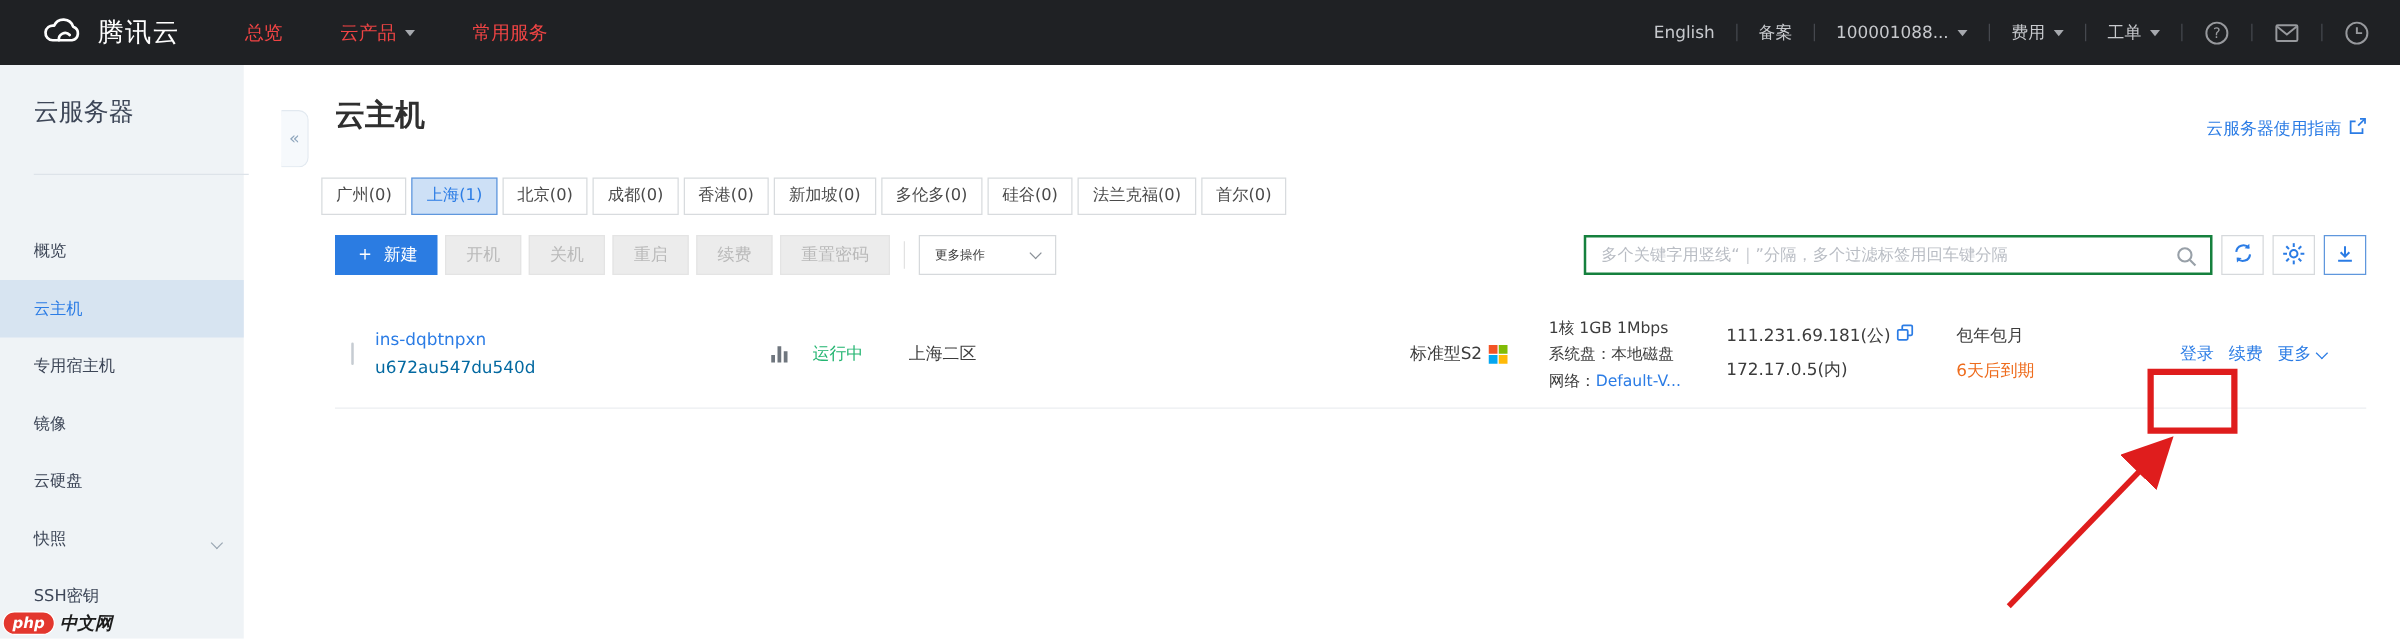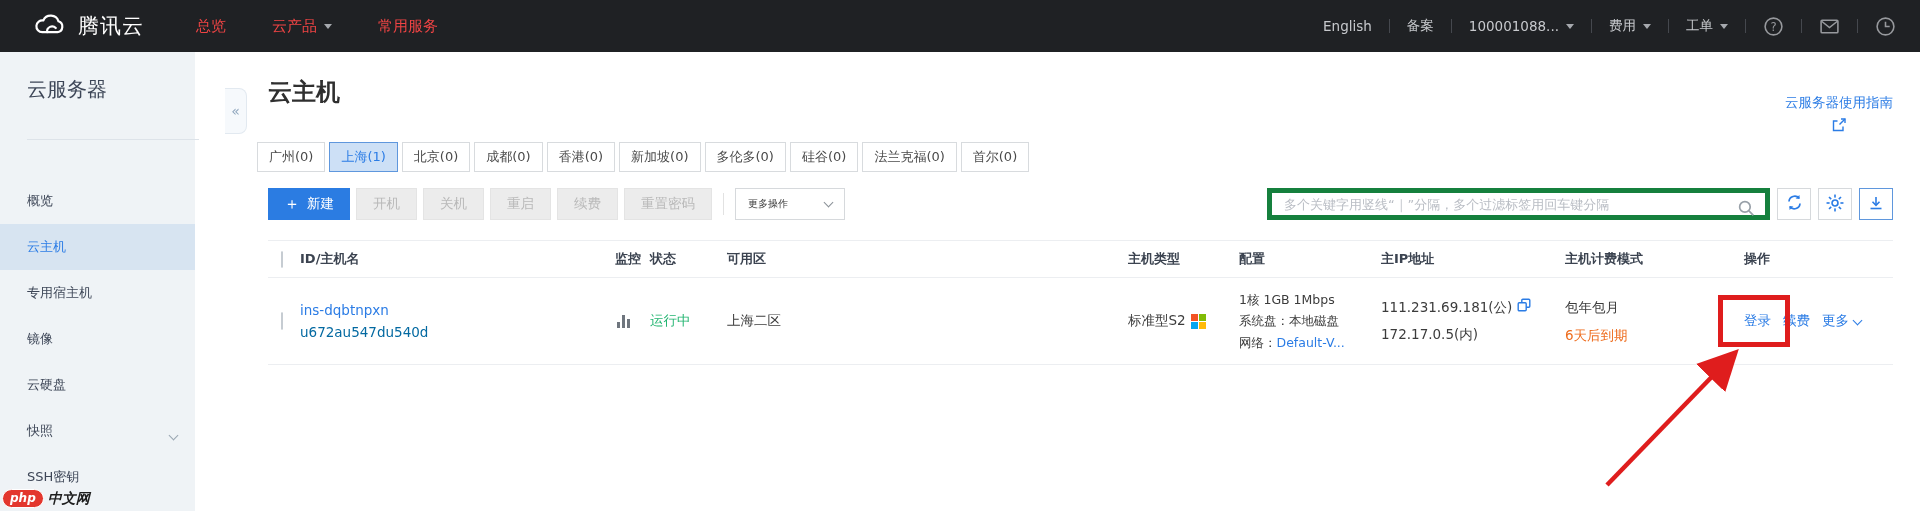--- a/index.html
+++ b/index.html
@@ -36,41 +36,41 @@
           border-bottom:1.5px solid currentColor; transform:rotate(45deg); }
   .collapse-handle { position:absolute; left:225px; top:88px; width:22px; height:46px;
                      background:#f6f9fc; border:1px solid #e2e9f0; border-left:none;
                      border-radius:0 8px 8px 0; display:flex; align-items:center;
                      justify-content:center; color:#8fa6bd; font-size:14px; cursor:pointer; z-index:2; }
 
   
   .main { position:absolute; left:225px; top:52px; right:0; bottom:0; background:#fff; }
   .page-title { position:absolute; left:43px; top:24px; font-size:24px; color:#2f2f2f; }
   .guide-link { position:absolute; right:27px; top:42px; font-size:13.5px; color:#2b7ce5;
-                display:flex; align-items:center; gap:6px; cursor:pointer;flex-direction:column; }
+                display:flex; align-items:center; gap:6px; cursor:pointer; }
 
   .tabs { position:absolute; left:32px; top:90px; display:flex; gap:4px; }
   .tab { height:30px; line-height:28px; padding:0 11px; border:1px solid #d8dbde; background:#fff;
          font-size:13px; color:#4a4a4a; cursor:pointer; white-space:nowrap; }
   .tab.active { background:#cde0f6; border-color:#5f97dd; color:#2b7ce5; }
 
   .toolbar { position:absolute; left:43px; right:27px; top:136px; height:32px;
              display:flex; align-items:center; }
   .btn-primary { height:32px; padding:0 16px; background:#2b7ce2; color:#fff; font-size:13.5px;
                  border:none; display:flex; align-items:center; gap:7px; cursor:pointer; }
   .btn-primary .plus { font-size:16px; line-height:1; }
   .btn-disabled { height:32px; padding:0 16px; background:#ececec; color:#b9b9b9; font-size:13.5px;
                   border:1px solid #e4e4e4; margin-left:6px; display:flex; align-items:center; }
   .tb-sep { width:1px; height:22px; background:#e2e2e2; margin:0 11px; }
   .dropdown { height:32px; min-width:110px; border:1px solid #d6d9dc; background:#fff;
               display:flex; align-items:center; justify-content:space-between; gap:16px;
               padding:0 12px; font-size:10px; color:#3c3c3c; cursor:pointer; }
   .dropdown .chev { color:#8a9097; margin-top:-3px; }
   .search-group { margin-left:auto; display:flex; align-items:center; gap:7px; }
-  .search-box { position:relative; width:503px; height:32px; border:5px solid #15803d;
+  .search-box { position:relative; width:503px; height:32px; border:2px solid #15803d;
                 display:flex; align-items:center; background:#fff; }
   .search-box input { border:none; outline:none; flex:1; height:100%; padding:0 38px 0 12px;
                       font-size:13px; color:#333; font-family:inherit; background:transparent; }
   .search-box input::placeholder { color:#b9bdc4; }
   .search-glass { position:absolute; right:9px; top:6px; }
   .icon-btn { width:34px; height:32px; border:1px solid #d6d9dc; background:#fff;
               display:flex; align-items:center; justify-content:center; cursor:pointer; }
   .icon-btn.blue-border { border-color:#5f97dd; }
 
   
@@ -299,32 +299,20 @@
             <path d="M7 1 V9"></path>
             <path d="M3.5 5.8 L7 9.3 L10.5 5.8"></path>
             <path d="M1.5 12.5 H12.5"></path>
           </svg>
         </span>
       </button>
     </div>
   </div>
 
   <div class="table">
-    <div class="thead">
-      <div><span class="cb"></span></div>
-      <div>ID/主机名</div>
-      <div>监控</div>
-      <div>状态</div>
-      <div>可用区</div>
-      <div>主机类型</div>
-      <div>配置</div>
-      <div>主IP地址</div>
-      <div>主机计费模式</div>
-      <div>操作</div>
-    </div>
 
     <div class="trow">
       <div><span class="cb"></span></div>
       <div class="id-cell">
         <div class="link">ins-dqbtnpxn</div>
         <div class="id-name">u672au547du540d</div>
       </div>
       <div>
         <span class="bars">
           <span style="height:6px"></span>

